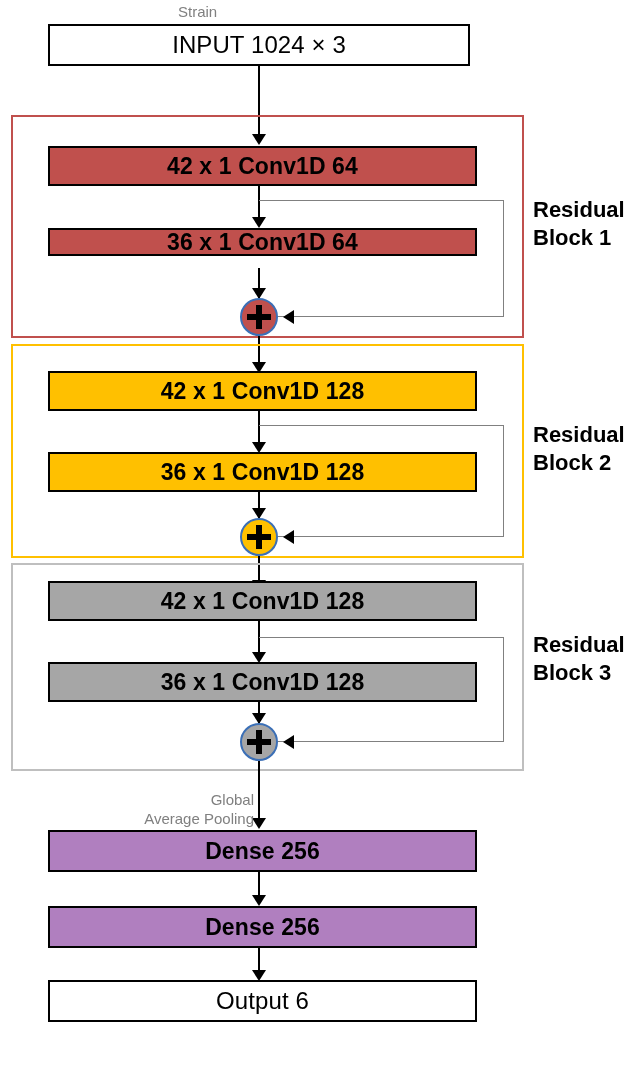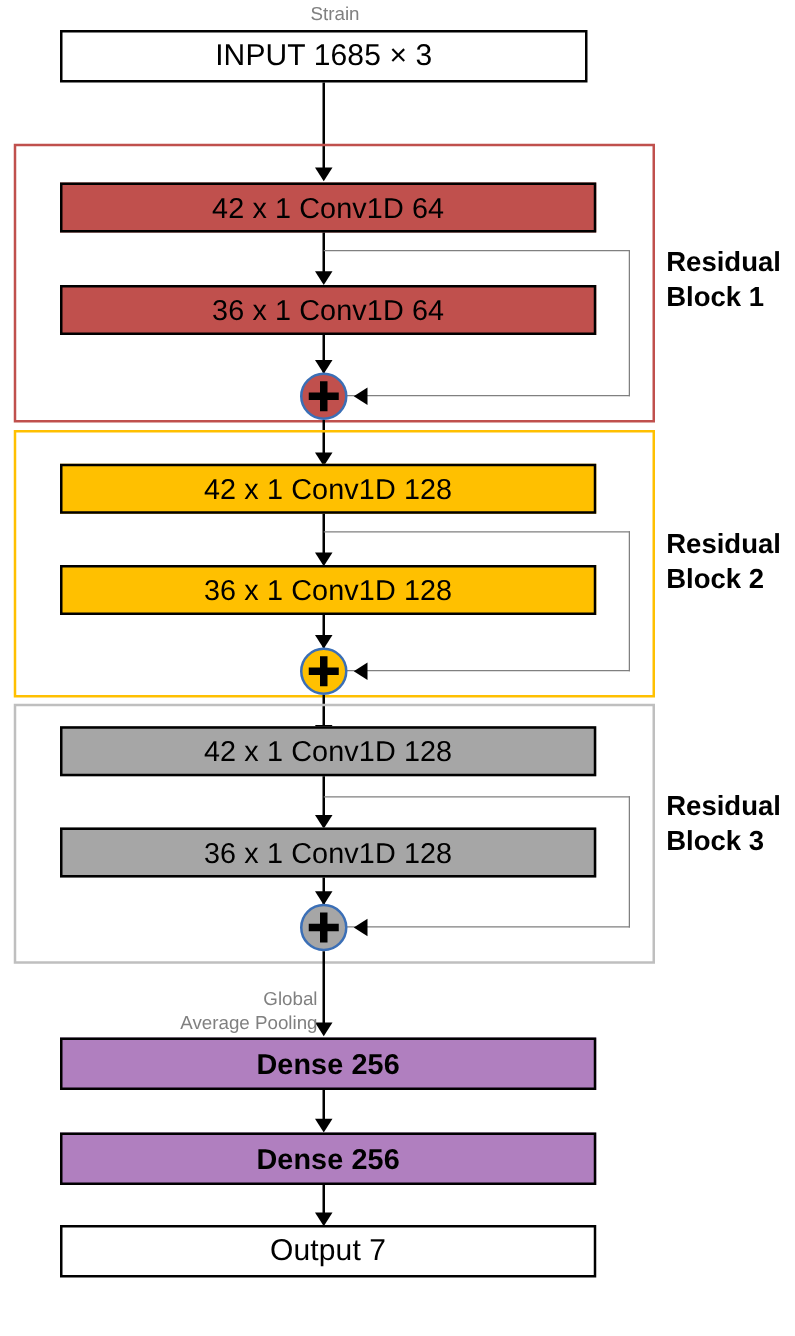--- a/index.html
+++ b/index.html
@@ -17,21 +17,20 @@
     background: #ffffff;
     overflow: hidden;
   }
   .abs { position: absolute; }
 
   
   .annot {
     color: #808080;
     font-size: 15px;
     font-weight: 400;
-    text-align: center;
     line-height: 19px;
     white-space: pre;
   }
 
   
   .layerbox {
     box-sizing: border-box;
     border: 2.5px solid #000000;
     display: flex;
     align-items: center;
@@ -39,21 +38,21 @@
     font-size: 23px;
     color: #000000;
     letter-spacing: .1px;
   }
   .layerbox.io {
     background: #ffffff;
     font-weight: 400;
     font-size: 24px;
   }
   .layerbox.conv {
-    font-weight: 400;
+    font-weight: 700;
   }
   .layerbox.dense {
     font-weight: 700;
   }
 
   
   .groupframe {
     box-sizing: border-box;
     background: transparent;
   }
@@ -115,36 +114,36 @@
     background: #000000;
   }
 </style>
 </head>
 <body>
 
 <div id="diagram">
 
   <div class="abs annot" style="left:178px; top:2px; width:180px;">Strain</div>
 
-  <div class="abs layerbox io" style="left:48px; top:24px; width:422px; height:42px;">INPUT 1685 × 3</div>
+  <div class="abs layerbox io" style="left:48px; top:24px; width:422px; height:42px;">INPUT 1024 × 3</div>
 
   <div class="abs vline" style="left:258.2px; top:66px; height:77px;"></div>
   <div class="abs arrowdown" style="left:252px; top:134px;"></div>
 
   <div class="abs groupframe" style="left:11px; top:115px; width:513px; height:223px; border:2px solid #C0504D;"></div>
 
   <div class="abs layerbox conv" style="left:48px; top:146px; width:429px; height:40px; background:#C0504D;">42 x 1 Conv1D 64</div>
 
   <div class="abs vline" style="left:258.2px; top:186px; height:40px;"></div>
   <div class="abs arrowdown" style="left:252px; top:217px;"></div>
 
   <div class="abs skip" style="left:259px; top:200px; width:245px; height:117px;"></div>
   <div class="abs arrowleft" style="left:283px; top:309.5px;"></div>
 
-  <div class="abs layerbox conv" style="left:48px; top:228px; width:429px; height:40px; background:#C0504D;">36 x 1 Conv1D 64</div>
+  <div class="abs layerbox conv" style="left:48px; top:228px; width:429px; height:28px; background:#C0504D;">36 x 1 Conv1D 64</div>
 
   <div class="abs vline" style="left:258.2px; top:268px; height:30px;"></div>
   <div class="abs arrowdown" style="left:252px; top:288px;"></div>
 
   <div class="abs addnode" style="left:240px; top:298px; background:#C0504D; position:absolute;">
     <div class="plus-h"></div>
     <div class="plus-v"></div>
   </div>
 
   <div class="abs groupcaption" style="left:533px; top:196px; width:103px;">Residual
@@ -211,16 +210,16 @@
   <div class="abs layerbox dense" style="left:48px; top:830px; width:429px; height:42px; background:#B07FBF;">Dense 256</div>
 
   <div class="abs vline" style="left:258.2px; top:872px; height:28px;"></div>
   <div class="abs arrowdown" style="left:252px; top:895px;"></div>
 
   <div class="abs layerbox dense" style="left:48px; top:906px; width:429px; height:42px; background:#B07FBF;">Dense 256</div>
 
   <div class="abs vline" style="left:258.2px; top:948px; height:27px;"></div>
   <div class="abs arrowdown" style="left:252px; top:970px;"></div>
 
-  <div class="abs layerbox io" style="left:48px; top:980px; width:429px; height:42px;">Output 7</div>
+  <div class="abs layerbox io" style="left:48px; top:980px; width:429px; height:42px;">Output 6</div>
 
 
 </div>
 
 </body></html>

